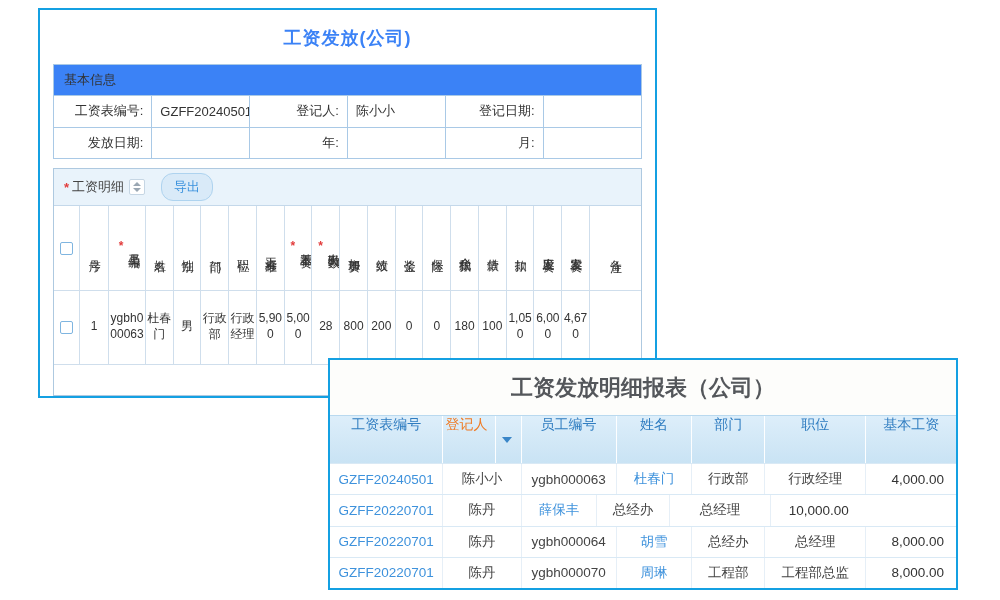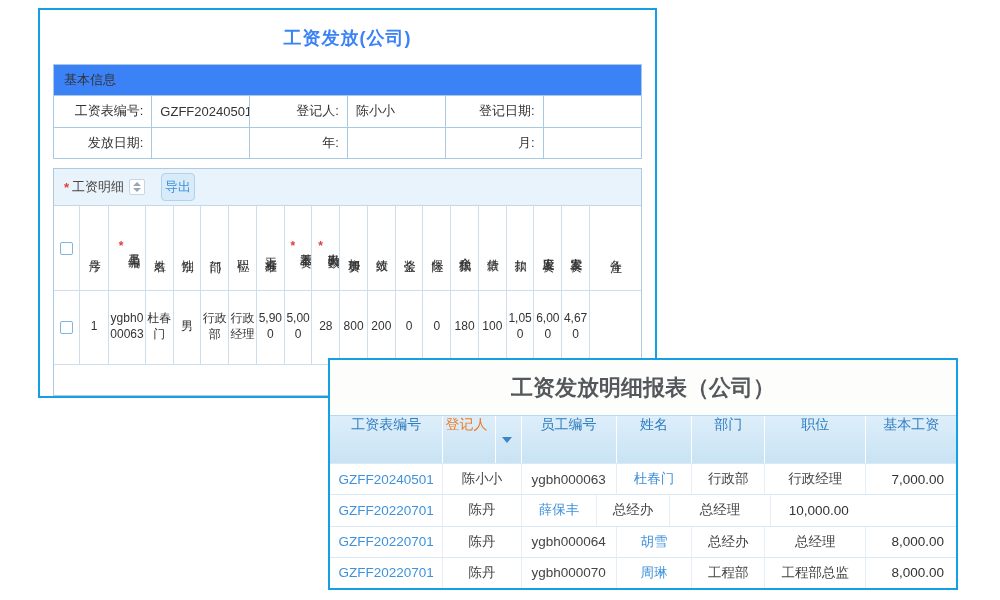--- a/index.html
+++ b/index.html
@@ -34,21 +34,21 @@
              font-size:13px; color:#444; border-bottom:1px solid #c4d8ea; }
   .req { color:#e23c3c; font-weight:bold; }
   .tb-label { margin-left:3px; }
   .sort-icon { display:inline-flex; flex-direction:column; margin-left:5px; gap:2px;
                padding:2px 3px; border:1px solid #c6d6e4; border-radius:2px; background:#fff; }
   .tri-up   { width:0; height:0; border-left:4px solid transparent; border-right:4px solid transparent;
               border-bottom:4px solid #9aa7b3; }
   .tri-down { width:0; height:0; border-left:4px solid transparent; border-right:4px solid transparent;
               border-top:4px solid #9aa7b3; }
   .btn-export { margin-left:16px; background:#d9eaf8; border:1px solid #aed3ef; color:#3a92dd;
-                font-size:13px; padding:4px 3px; border-radius:4px; cursor:pointer;
+                font-size:13px; padding:4px 12px; border-radius:12px; cursor:pointer;
                 font-family:inherit; }
   .grid-table { width:100%; border-collapse:collapse; table-layout:fixed; }
   .grid-table th, .grid-table td { border:1px solid #cfdeec; font-weight:normal;
                  font-size:12px; color:#333; text-align:center; vertical-align:middle;
                  padding:2px 1px; overflow:hidden; }
   .grid-table th { height:84px; background:#fff; }
   .grid-table td { height:74px; word-break:break-all; line-height:1.3; }
   .grid-table tr th:first-child, .grid-table tr td:first-child { border-left:none; }
   .grid-table tr th:last-child,  .grid-table tr td:last-child  { border-right:none; }
   .grid-table tr:first-child th { border-top:none; }
@@ -240,21 +240,21 @@
     </div>
 
     <div class="rpt-body">
       <div class="rpt-row">
         <div class="rpt-cell cw0 c-link">GZFF20240501</div>
         <div class="rpt-cell cw1">陈小小</div>
         <div class="rpt-cell cw2">ygbh000063</div>
         <div class="rpt-cell cw3 c-link">杜春门</div>
         <div class="rpt-cell cw4">行政部</div>
         <div class="rpt-cell cw5">行政经理</div>
-        <div class="rpt-cell cw6 c-amount">7,000.00</div>
+        <div class="rpt-cell cw6 c-amount">4,000.00</div>
       </div>
       <div class="rpt-row">
         <div class="rpt-cell cw0 c-link">GZFF20220701</div>
         <div class="rpt-cell cw1">陈丹</div>
         <div class="rpt-cell cw3 c-link">薛保丰</div>
         <div class="rpt-cell cw4">总经办</div>
         <div class="rpt-cell cw5">总经理</div>
         <div class="rpt-cell cw6 c-amount">10,000.00</div>
       </div>
       <div class="rpt-row">

